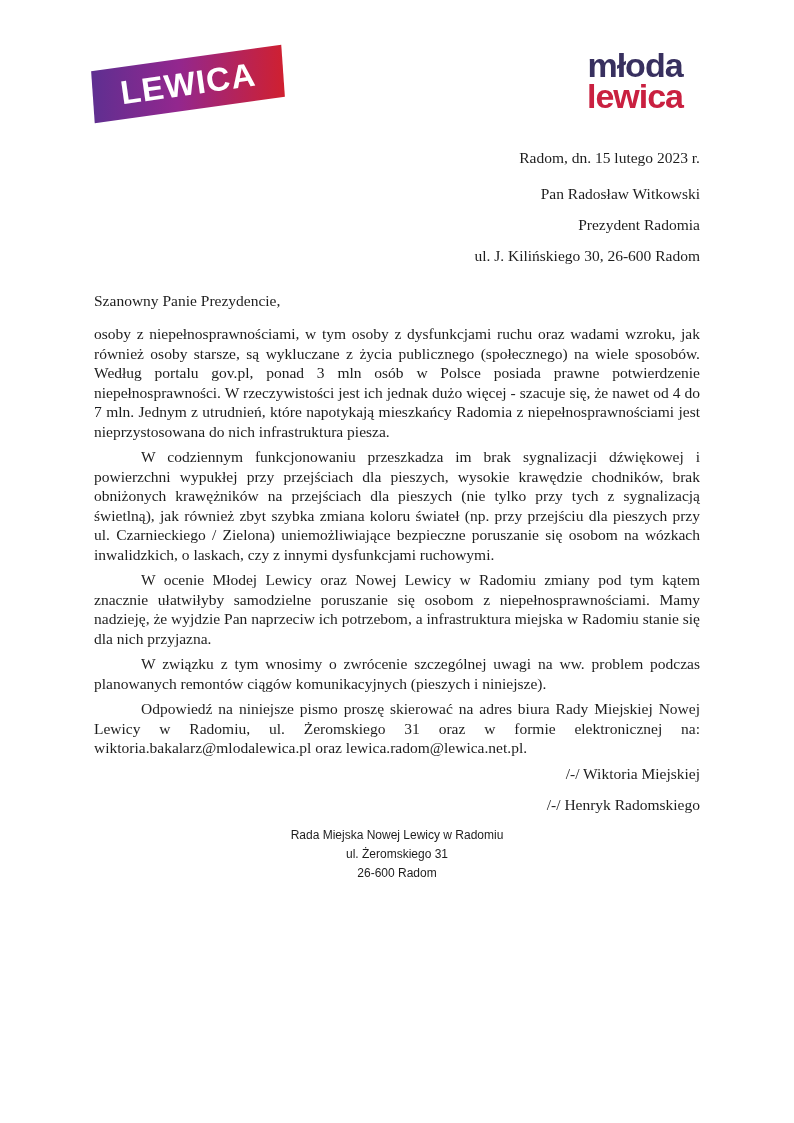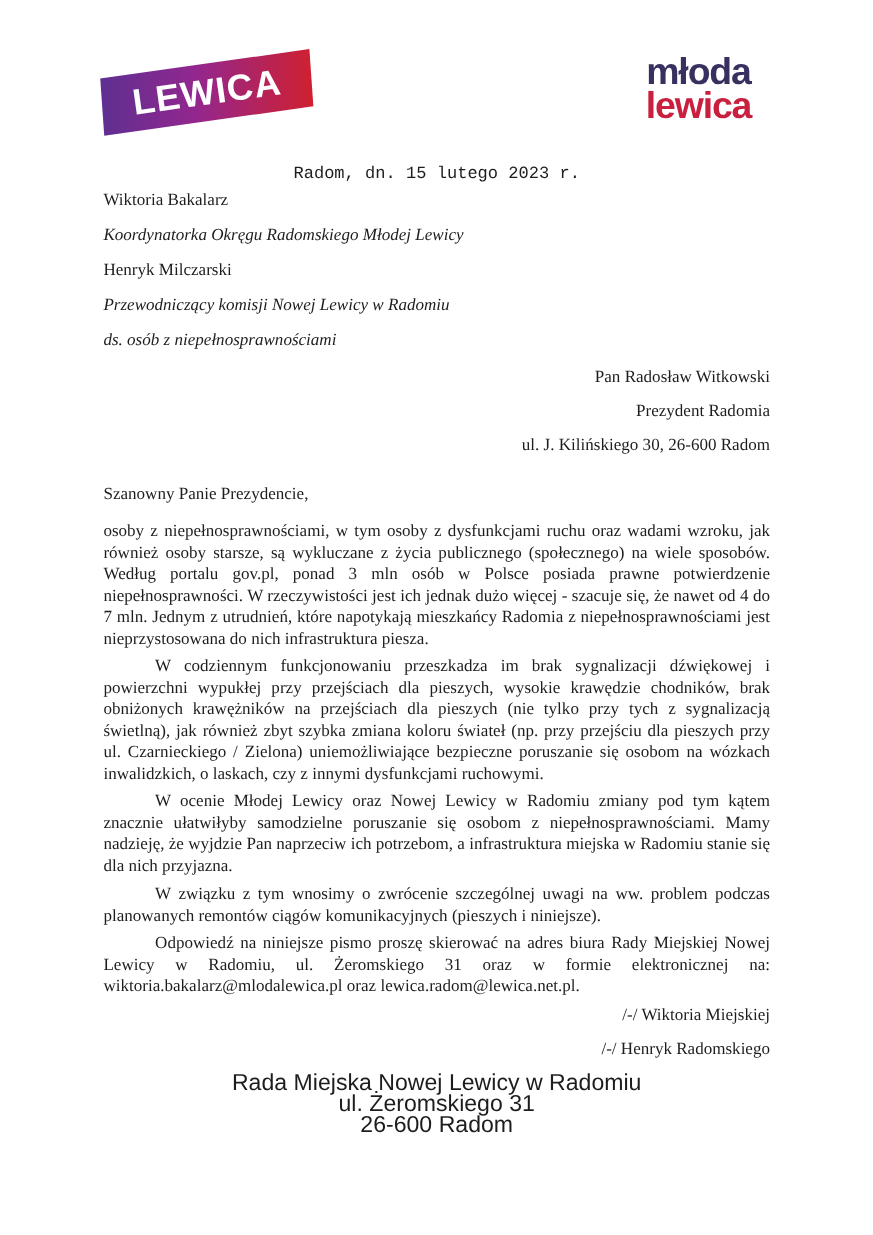--- a/index.html
+++ b/index.html
@@ -31,38 +31,38 @@
     position:absolute;left:552px;top:50px;width:166px;
     text-align:center;
     font-family:"Liberation Sans",sans-serif;
     font-weight:bold;font-size:34px;line-height:0.92;
     letter-spacing:-1px;
   }
   .ml-top{color:#38305f;}
   .ml-bottom{color:#c92040;}
   
   .content{position:absolute;left:94px;top:148px;width:606px;font-size:15.5px;}
-  .date{text-align:center;line-height:20px;margin-bottom:4px;font-family:Liberation Mono, monospace;}
+  .date{text-align:right;line-height:20px;margin-bottom:16px;}
   .sender-line{line-height:20px;margin-bottom:12px;}
   .italic{font-style:italic;}
   .recipient{text-align:right;margin-top:13px;}
   .recipient-line{line-height:20px;margin-bottom:11px;}
   .salutation{margin-top:25px;line-height:20px;margin-bottom:13px;}
   .para{
     margin:0 0 6px 0;
     text-align:justify;
     line-height:19.5px;
   }
   .indent{text-indent:47px;}
   .closing{margin-top:12px;text-align:right;line-height:20px;margin-bottom:11px;}
   .sig{text-align:right;line-height:20px;margin-bottom:11px;}
   .footer{
     margin-top:6px;text-align:center;
     font-family:"Liberation Sans",sans-serif;
-    font-size:21px;line-height:19px;color:#1d1d1d;
+    font-size:12px;line-height:19px;color:#1d1d1d;
   }
 </style>
 </head>
 <body>
 
 <div class="page">
 
   <div class="lewica-wrap">
     <div class="lewica-badge">
       <span>LEWICA</span>
@@ -71,27 +71,20 @@
 
   <div class="ml-logo">
     <div class="ml-top">młoda</div>
     <div class="ml-bottom">lewica</div>
   </div>
 
   <div class="content">
 
     <div class="date">Radom, dn. 15 lutego 2023 r.</div>
 
-    <div>
-      <div class="sender-line">Wiktoria Bakalarz</div>
-      <div class="sender-line italic">Koordynatorka Okręgu Radomskiego Młodej Lewicy</div>
-      <div class="sender-line">Henryk Milczarski</div>
-      <div class="sender-line italic">Przewodniczący komisji Nowej Lewicy w Radomiu</div>
-      <div class="sender-line italic">ds. osób z niepełnosprawnościami</div>
-    </div>
 
     <div class="recipient">
       <div class="recipient-line">Pan Radosław Witkowski</div>
       <div class="recipient-line">Prezydent Radomia</div>
       <div class="recipient-line">ul. J. Kilińskiego 30, 26-600 Radom</div>
     </div>
 
     <div class="salutation">Szanowny Panie Prezydencie,</div>
 
     <p class="para">osoby z niepełnosprawnościami, w tym osoby z dysfunkcjami ruchu oraz wadami wzroku, jak również osoby starsze, są wykluczane z życia publicznego (społecznego) na wiele sposobów. Według portalu gov.pl, ponad 3 mln osób w Polsce posiada prawne potwierdzenie niepełnosprawności. W rzeczywistości jest ich jednak dużo więcej - szacuje się, że nawet od 4 do 7 mln. Jednym z utrudnień, które napotykają mieszkańcy Radomia z niepełnosprawnościami jest nieprzystosowana do nich infrastruktura piesza.</p>

